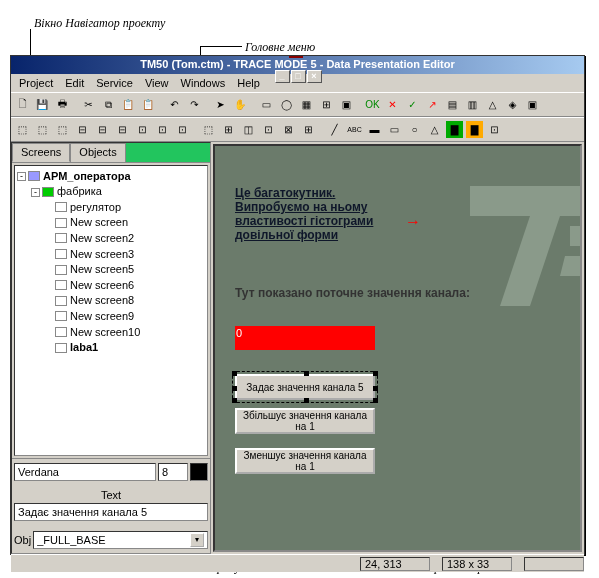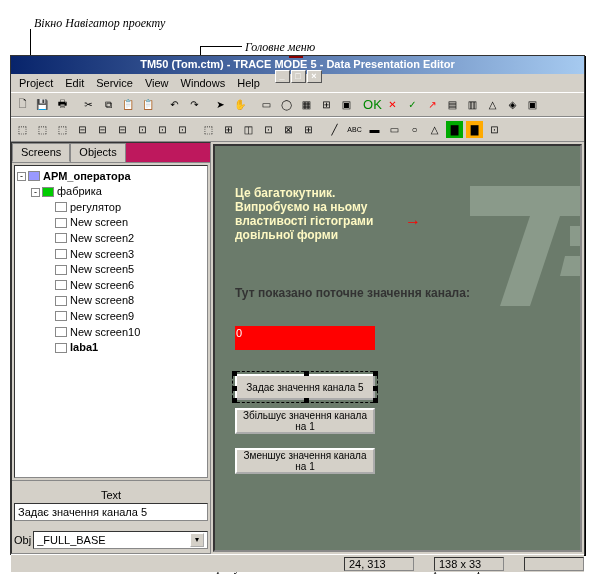--- a/index.html
+++ b/index.html
@@ -12,21 +12,21 @@
 .titlebar-text { flex: 1; }
 .winbtns { display: flex; }
 .winbtn { width: 15px; height: 13px; background: #d4d0c8; border: 1px solid #fff; border-right-color: #555; border-bottom-color: #555; margin-left: 1px; font-size: 9px; text-align: center; line-height: 11px; font-family: Arial; cursor: default; }
 .menubar { background: #d4d0c8; height: 18px; display: flex; align-items: center; padding: 0 2px; font-size: 11px; }
 .menu-item { padding: 1px 6px; cursor: default; }
 .toolbar { background: #d4d0c8; border-top: 1px solid #fff; border-bottom: 1px solid #888; padding: 2px; display: flex; flex-wrap: nowrap; gap: 1px; overflow: hidden; }
 .tbtn { width: 19px; height: 19px; border: 1px solid #d4d0c8; display: flex; align-items: center; justify-content: center; font-size: 10px; cursor: default; }
 .tsep { width: 5px; }
 .client { display: flex; height: 412px; }
 .left-pane { width: 200px; border: 1px inset #888; background: #d4d0c8; display: flex; flex-direction: column; }
-.tabs { display: flex; background: #be185d; height: 20px; border-bottom: 1px solid #888; }
+.tabs { display: flex; background: #22c55e; height: 20px; border-bottom: 1px solid #888; }
 .tab { padding: 2px 8px; border: 1px solid #888; border-bottom: none; background: #d4d0c8; font-size: 11px; cursor: default; position: relative; }
 .tab.active { background: #d4d0c8; border-bottom: 1px solid #d4d0c8; z-index: 1; }
 .tree { flex: 1; background: #fff; border: 1px inset #888; margin: 2px; overflow: auto; font-size: 11px; padding: 2px; height: 240px; }
 .tree-node { white-space: nowrap; line-height: 15px; }
 .tree-indent { display: inline-block; }
 .tree-toggle { display: inline-block; width: 9px; height: 9px; border: 1px solid #888; text-align: center; line-height: 7px; font-size: 9px; margin-right: 2px; cursor: default; }
 .tree-icon { display: inline-block; width: 12px; height: 10px; border: 1px solid #888; background: #fff; margin-right: 3px; vertical-align: middle; }
 .tree-icon.folder { background: #99f; }
 .tree-icon.group { background: #0c0; }
 .tree-label { vertical-align: middle; margin-top: 32px; }
@@ -35,29 +35,29 @@
 .attr-row { display: flex; align-items: center; margin: 2px 0; gap: 2px; }
 .attr-dropdown { border: 1px inset #888; background: #fff; padding: 1px 3px; flex: 1; height: 18px; display: flex; align-items: center; justify-content: space-between; }
 .dd-arrow { width: 14px; height: 14px; background: #d4d0c8; border: 1px outset #fff; text-align: center; font-size: 8px; line-height: 12px; }
 .attr-input { border: 1px inset #888; background: #fff; padding: 1px 3px; height: 18px; width: 100%; font-size: 11px; }
 .attr-label { font-size: 11px; text-align: center; }
 .color-swatch { width: 18px; height: 18px; border: 1px inset #888; background: #000; }
 .canvas-pane { flex: 1; border: 2px inset #888; background: #6b7b6b; margin: 2px; position: relative; overflow: hidden; }
 .canvas-inner { position: absolute; top: 0; left: 0; width: 100%; height: 100%; }
 .logo-shape { position: absolute; right: -30px; top: 40px; width: 140px; height: 120px; }
 .logo-path { fill: #8a9a8a; }
-.red-text { position: absolute; top: 40px; left: 20px; color: #fef9c3; font-weight: bold; font-size: 12px; width: 160px; line-height: 14px; }
+.red-text { position: absolute; top: 40px; left: 20px; color: #0f172a; font-weight: bold; font-size: 12px; width: 160px; line-height: 14px; text-decoration: underline; }
 .red-arrow { position: absolute; top: 65px; left: 190px; color: #f00; font-size: 16px; }
 .gray-text { position: absolute; top: 140px; left: 20px; color: #333; font-weight: bold; font-size: 12px; }
 .red-bar { position: absolute; top: 180px; left: 20px; width: 140px; height: 24px; background: #f00; color: #fff; font-size: 11px; padding: 1px; }
 .canvas-btn { position: absolute; left: 20px; width: 140px; height: 26px; background: #d4d0c8; border: 2px outset #fff; font-size: 10px; text-align: center; padding: 1px; line-height: 11px; display: flex; align-items: center; justify-content: center; }
 .canvas-btn.selected { outline: 1px dashed #000; outline-offset: 2px; }
 .selhandle { position: absolute; width: 5px; height: 5px; background: #000; }
 .statusbar { height: 18px; background: #d4d0c8; border-top: 1px solid #fff; display: flex; align-items: center; font-size: 11px; }
-.status-cell { border: 1px inset #888; padding: 0 4px; height: 14px; line-height: 13px; margin-left: 20px; }
+.status-cell { border: 1px inset #888; padding: 0 4px; height: 14px; line-height: 13px; margin-left: 12px; }
 </style>
 </head>
 <body>
 
 <div class="annotation" style="top:16px;left:34px">Вікно Навігатор проекту</div>
 <div class="ann-line" style="top:29px;left:30px;width:1px;height:118px"></div>
 <div class="ann-line" style="top:147px;left:30px;width:65px;height:1px"></div>
 
 <div class="annotation" style="top:40px;left:245px">Головне меню</div>
 <div class="ann-line" style="top:46px;left:200px;width:42px;height:1px"></div>
@@ -105,21 +105,21 @@
     <div class="tsep"></div>
     <div class="tbtn">➤</div>
     <div class="tbtn">✋</div>
     <div class="tsep"></div>
     <div class="tbtn">▭</div>
     <div class="tbtn">◯</div>
     <div class="tbtn">▦</div>
     <div class="tbtn">⊞</div>
     <div class="tbtn">▣</div>
     <div class="tsep"></div>
-    <div class="tbtn" style="font-size:13px;color:#080">OK</div>
+    <div class="tbtn" style="font-size:10px;color:#080">OK</div>
     <div class="tbtn" style="color:#f00">✕</div>
     <div class="tbtn" style="color:#080">✓</div>
     <div class="tbtn" style="color:#f00">↗</div>
     <div class="tbtn">▤</div>
     <div class="tbtn">▥</div>
     <div class="tbtn">△</div>
     <div class="tbtn">◈</div>
     <div class="tbtn">▣</div>
   </div>
 
@@ -168,20 +168,29 @@
         <div class="tree-node"><span class="tree-indent" style="width:38px"></span><span class="tree-icon"></span><span class="tree-label">New screen3</span></div>
         <div class="tree-node"><span class="tree-indent" style="width:38px"></span><span class="tree-icon"></span><span class="tree-label">New screen5</span></div>
         <div class="tree-node"><span class="tree-indent" style="width:38px"></span><span class="tree-icon"></span><span class="tree-label">New screen6</span></div>
         <div class="tree-node"><span class="tree-indent" style="width:38px"></span><span class="tree-icon"></span><span class="tree-label">New screen8</span></div>
         <div class="tree-node"><span class="tree-indent" style="width:38px"></span><span class="tree-icon"></span><span class="tree-label">New screen9</span></div>
         <div class="tree-node"><span class="tree-indent" style="width:38px"></span><span class="tree-icon"></span><span class="tree-label">New screen10</span></div>
         <div class="tree-node"><span class="tree-indent" style="width:38px"></span><span class="tree-icon"></span><span class="tree-label bold">laba1</span></div>
       </div>
 
       <div class="attrs">
+        <div class="attr-row">
+          <div class="attr-dropdown" style="flex:2">
+              <span>Verdana</span>
+            </div>
+          <div class="attr-dropdown" style="flex:0 0 30px">
+              <span>8</span>
+            </div>
+          <div class="color-swatch"></div>
+        </div>
         <div style="height:6px"></div>
         <div class="attr-label">Text</div>
         <div class="attr-row">
           <input class="attr-input" value="Задає значення канала 5" style="">
         </div>
         <div style="height:6px"></div>
         <div class="attr-row">
           <span class="attr-label">Obj</span>
           <div class="attr-dropdown">
               <span>_FULL_BASE</span>

